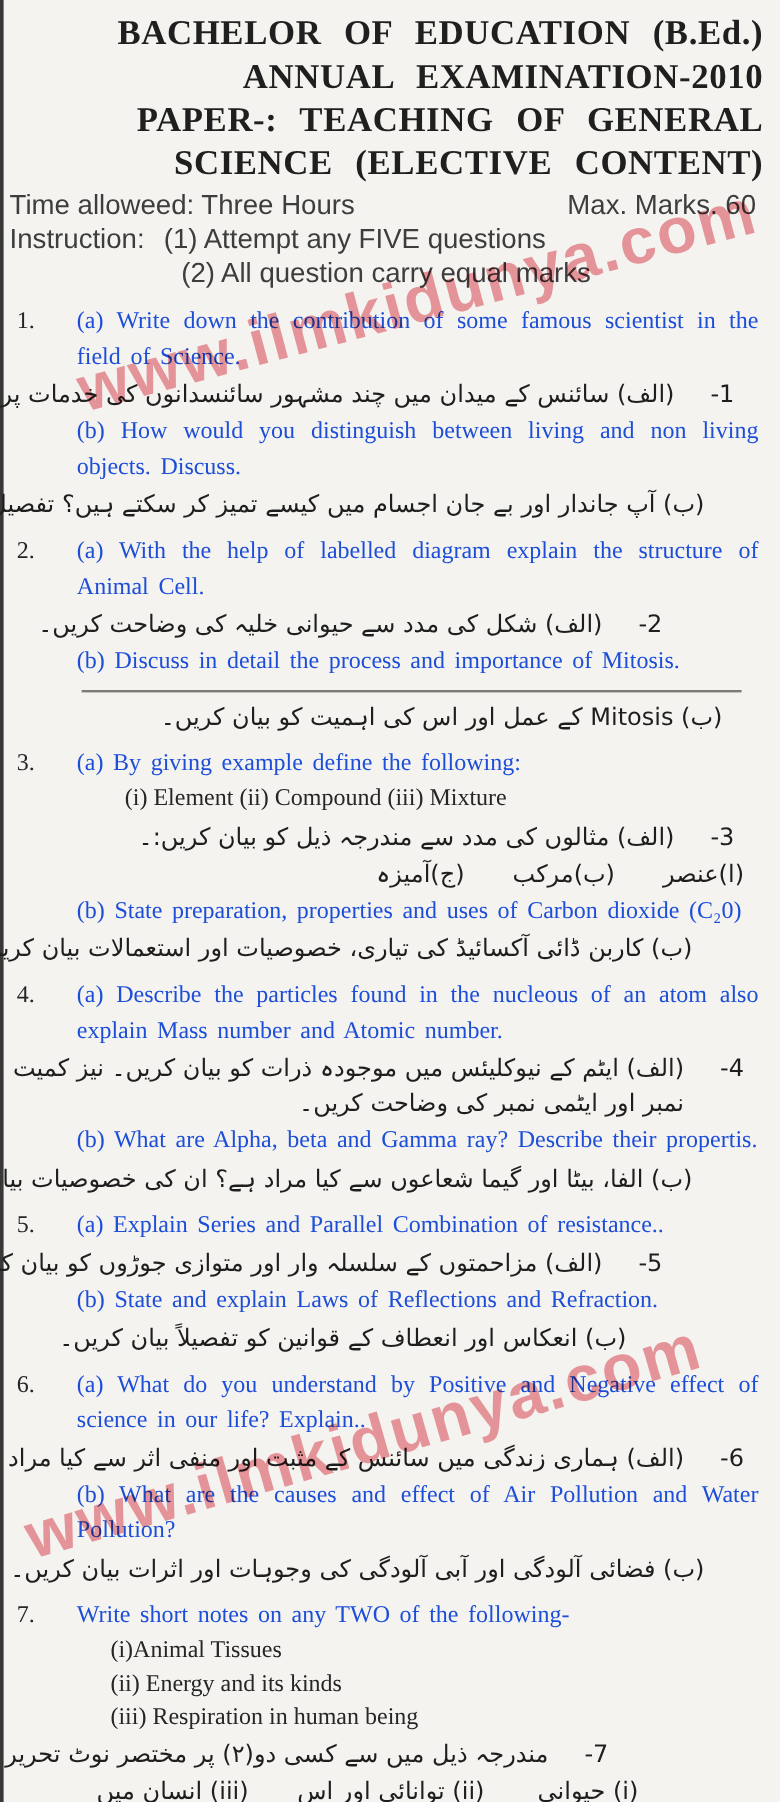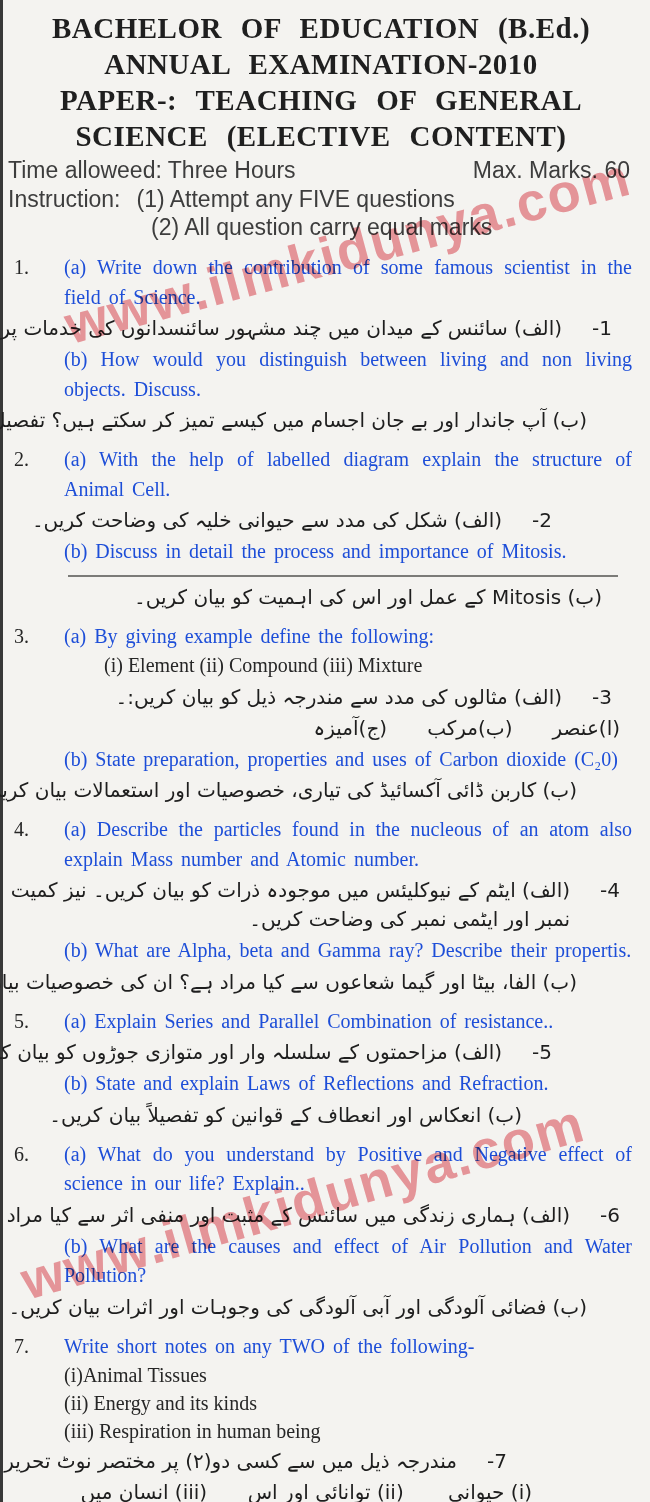--- a/index.html
+++ b/index.html
@@ -8,42 +8,42 @@
     background:#f4f3f0;
     font-family:"Liberation Serif",serif;color:#262626;
   }
   .page{position:relative;width:650px;height:1502px;overflow:hidden;}
   .scan-edge{position:absolute;left:0;top:0;width:3px;height:1502px;background:#232323;opacity:.9;}
   .content{position:relative;padding:10px 14px 0 6px;z-index:1;}
 
   
   .title-line{
     font-family:"Liberation Serif",serif;font-weight:bold;
-    font-size:29px;line-height:36px;text-align:center;
+    font-size:29px;line-height:36px;text-align:right;
     word-spacing:11px;letter-spacing:.5px;color:#1f1f1f;
   }
   .meta-row{
     display:flex;justify-content:space-between;align-items:baseline;
     font-family:"Liberation Sans",sans-serif;font-size:23px;line-height:29px;color:#3d3d3d;
     margin-top:2px;padding:0 6px 0 2px;text-align:center;
   }
   .instr{font-family:"Liberation Sans",sans-serif;font-size:23px;line-height:28px;color:#3d3d3d;padding-left:2px;}
   .instr .lbl{font-weight:normal;margin-right:16px;}
   .instr2{margin-left:143px;}
 
   
   .q{display:flex;margin-top:8px;}
   .q-first{margin-top:12px;}
   .q-num{width:58px;box-sizing:border-box;padding-left:8px;flex:none;
          font-size:20px;line-height:29.5px;}
   .q-body{flex:1;min-width:0;padding-right:4px;}
   .en{font-size:20px;line-height:29.5px;text-align:justify;word-spacing:3px;color:#1d4ed8;}
   .en-last{text-align:left;}
   .en-items{font-size:20px;line-height:29.5px;padding-left:40px;}
-  .en-list{font-size:20px;line-height:28px;}
+  .en-list{font-size:20px;line-height:28px;margin-left:28px;}
 
   
   .ur{
     font-family:"DejaVu Sans",sans-serif;
     font-size:20px;line-height:29px;direction:rtl;color:#1e1e1e;
     margin:2px 0;white-space:nowrap;
   }
   .ur-flex{display:flex;direction:rtl;justify-content:flex-start;align-items:baseline;gap:30px;}
   .ur-wrap{white-space:normal;text-align:right;}
   .ur-num{direction:ltr;font-family:"DejaVu Sans",sans-serif;flex:none;}

